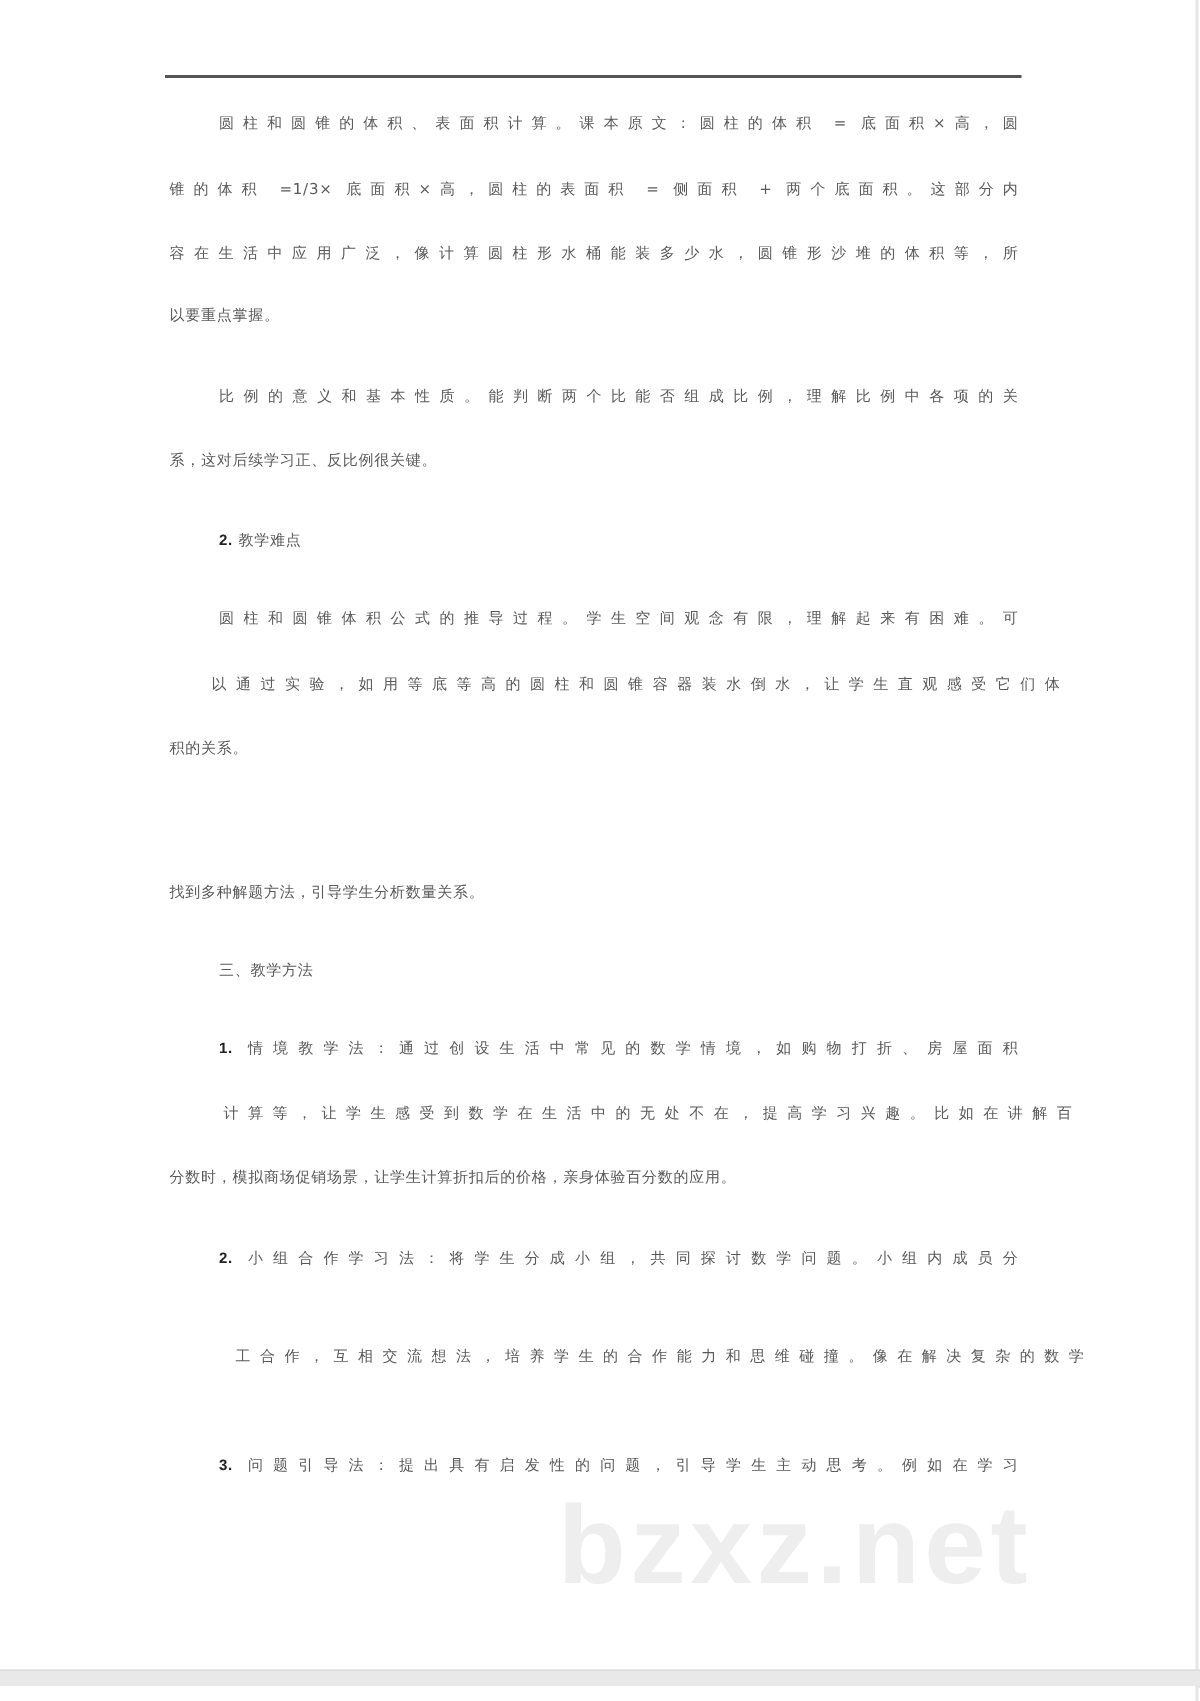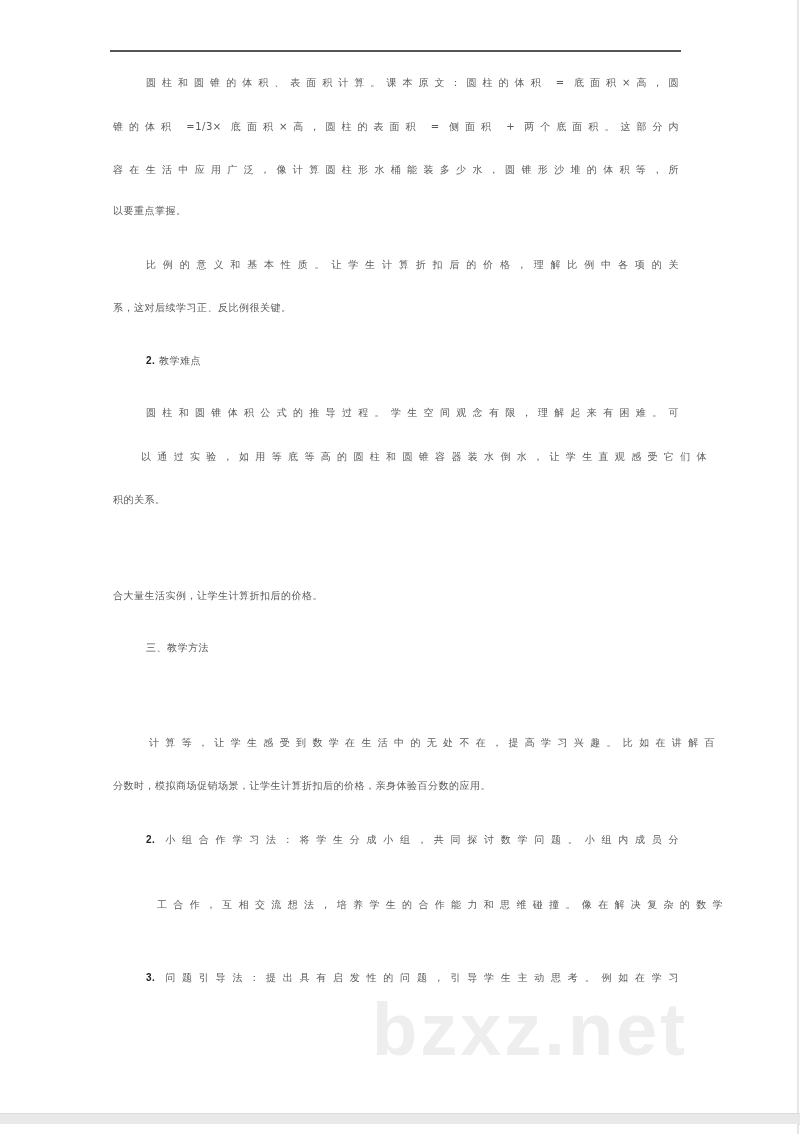--- a/index.html
+++ b/index.html
@@ -47,36 +47,40 @@
 <body>
 
 <div class="page">
   <div class="header-rule"></div>
 
   <div class="line indent" style="top:72px;">圆柱和圆锥的体积、表面积计算。课本原文：圆柱的体积 = 底面积×高，圆</div>
   <div class="line" style="top:116px;">锥的体积 =1/3× 底面积×高，圆柱的表面积 = 侧面积 + 两个底面积。这部分内</div>
   <div class="line" style="top:159px;">容在生活中应用广泛，像计算圆柱形水桶能装多少水，圆锥形沙堆的体积等，所</div>
   <div class="line last" style="top:200px;">以要重点掌握。</div>
 
-  <div class="line indent" style="top:254px;">比例的意义和基本性质。让学生计算折扣后的价格，理解比例中各项的关</div>
+  <div class="line indent" style="top:254px;">比例的意义和基本性质。能判断两个比能否组成比例，理解比例中各项的关</div>
   <div class="line last" style="top:297px;">系，这对后续学习正、反比例很关键。</div>
 
   <div class="line indent heading" style="top:350px;">
     <span class="num">2.</span>
     <span>教学难点</span>
   </div>
 
   <div class="line indent" style="top:402px;">圆柱和圆锥体积公式的推导过程。学生空间观念有限，理解起来有困难。可</div>
   <div class="line" style="top:446px;margin-left:28px;">以通过实验，如用等底等高的圆柱和圆锥容器装水倒水，让学生直观感受它们体</div>
   <div class="line last" style="top:489px;">积的关系。</div>
 
-  <div class="line last" style="top:585px;">合大量生活实例，让学生计算折扣后的价格。</div>
+  <div class="line last" style="top:585px;">找到多种解题方法，引导学生分析数量关系。</div>
 
   <div class="line indent heading" style="top:637px;">三、教学方法</div>
 
+  <div class="line indent" style="top:689px;">
+    <span class="num">1.</span>
+    <span>情境教学法：通过创设生活中常见的数学情境，如购物打折、房屋面积</span>
+  </div>
   <div class="line" style="top:732px;margin-left:36px;">计算等，让学生感受到数学在生活中的无处不在，提高学习兴趣。比如在讲解百</div>
   <div class="line last" style="top:775px;">分数时，模拟商场促销场景，让学生计算折扣后的价格，亲身体验百分数的应用。</div>
 
   <div class="line indent" style="top:829px;">
     <span class="num">2.</span>
     <span>小组合作学习法：将学生分成小组，共同探讨数学问题。小组内成员分</span>
   </div>
   <div class="line" style="top:894px;margin-left:44px;">工合作，互相交流想法，培养学生的合作能力和思维碰撞。像在解决复杂的数学</div>
 
   <div class="line indent" style="top:967px;">

